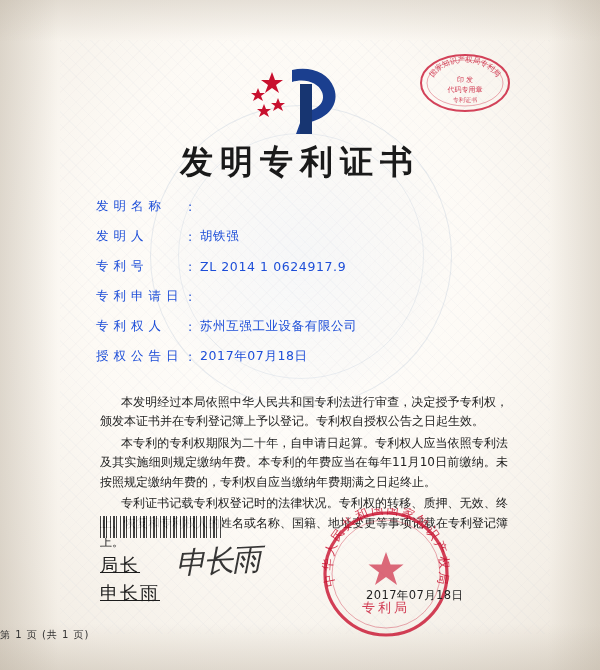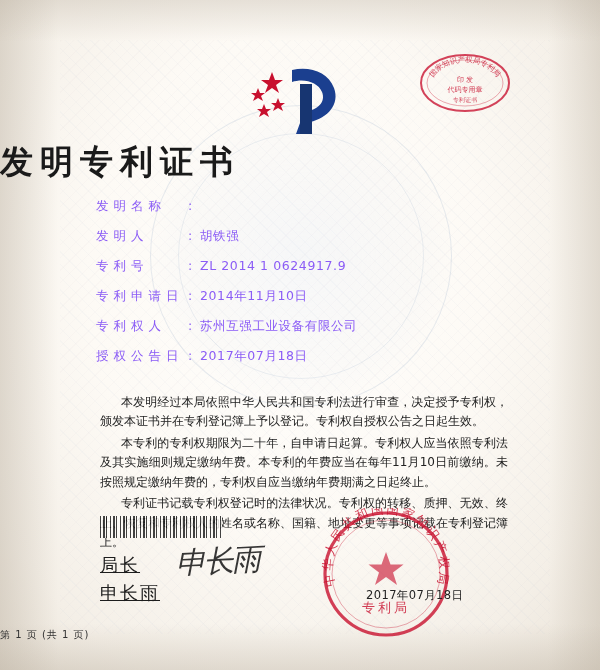--- a/index.html
+++ b/index.html
@@ -104,40 +104,41 @@
     width: 100px;
     height: 76px;
   }
 
   
   .main-title {
     position: absolute;
     left: 0;
     right: 0;
     top: 140px;
+    text-align: center;
     font-family: "DejaVu Serif", "Liberation Serif", serif;
     font-size: 33px;
     font-weight: bold;
     color: #1a1a1a;
     letter-spacing: 7px;
   }
 
   
   .fields {
     position: absolute;
     left: 96px;
     top: 198px;
     width: 420px;
   }
   .field-row {
     display: flex;
-    align-items: flex-start;
+    align-items: center;
     margin-bottom: 13px;
     font-size: 12.5px;
-    color: #8b5cf6;
+    color: #1d4ed8;
   }
   .field-label {
     width: 92px;
     flex: 0 0 92px;
     letter-spacing: 5px;
     white-space: nowrap;
   }
   .field-colon {
     width: 12px;
     flex: 0 0 12px;
@@ -308,21 +309,20 @@
       <span class="field-value">胡铁强</span>
     </div>
     <div class="field-row">
       <span class="field-label">专利号</span>
       <span class="field-colon">:</span>
       <span class="field-value">ZL 2014 1 0624917.9</span>
     </div>
     <div class="field-row">
       <span class="field-label">专利申请日</span>
       <span class="field-colon">:</span>
-      <span class="field-value">2014年11月10日</span>
     </div>
     <div class="field-row">
       <span class="field-label">专利权人</span>
       <span class="field-colon">:</span>
       <span class="field-value">苏州互强工业设备有限公司</span>
     </div>
     <div class="field-row">
       <span class="field-label">授权公告日</span>
       <span class="field-colon">:</span>
       <span class="field-value">2017年07月18日</span>

